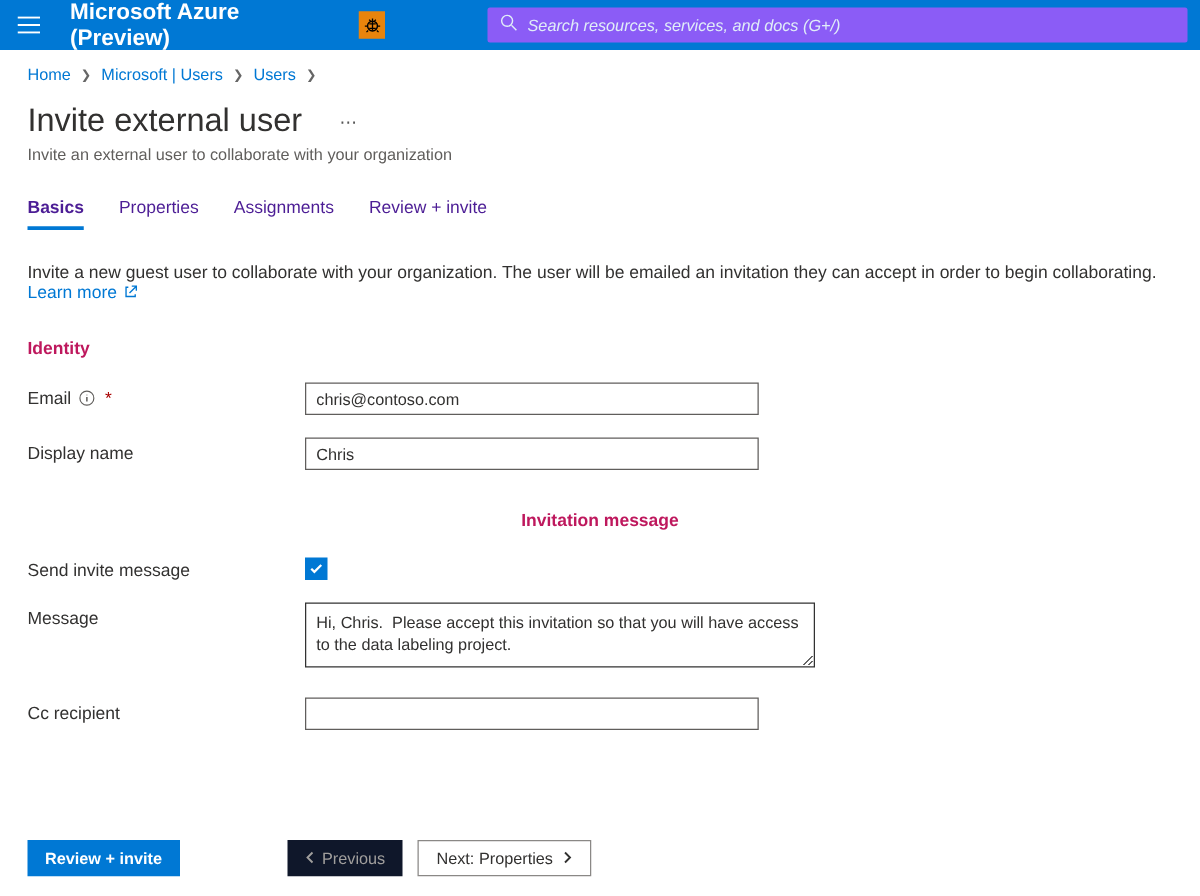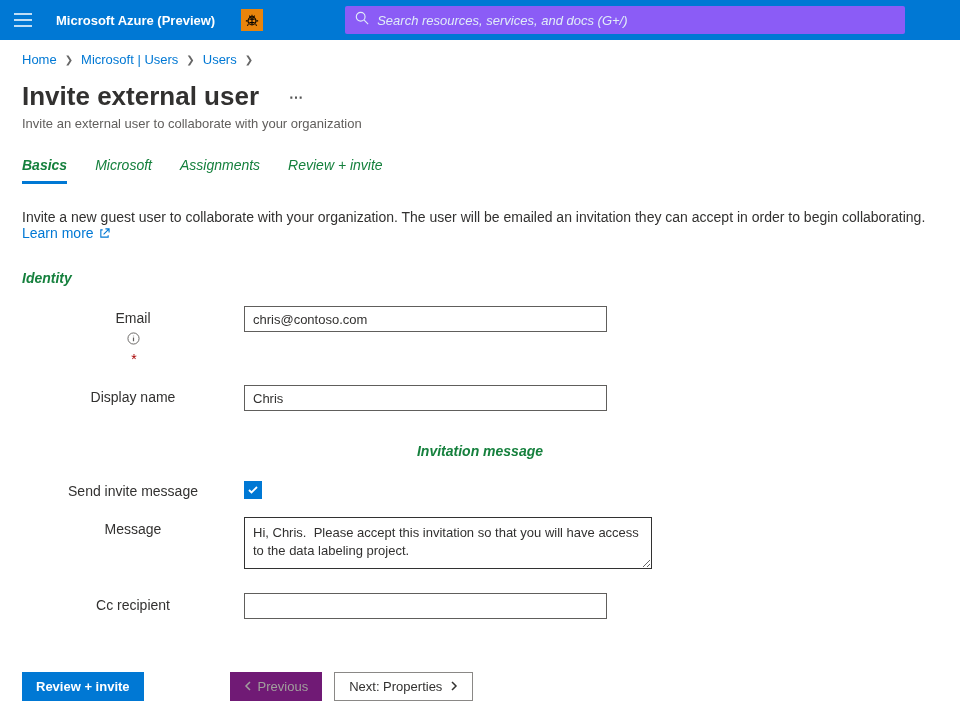--- a/index.html
+++ b/index.html
@@ -25,21 +25,21 @@
     }
     .hamburger {
       color: white;
       cursor: pointer;
       padding: 4px;
       display: flex;
       align-items: center;
     }
     .brand {
       color: white;
-      font-size: 13px;
+      font-size: 18px;
       font-weight: 600;
       margin-left: 8px;
     }
     .bug-box {
       width: 22px;
       height: 22px;
       background: #e8840c;
       display: flex;
       align-items: center;
       justify-content: center;
@@ -87,21 +87,21 @@
       color: #0078d4;
       text-decoration: none;
       cursor: pointer;
     }
     .breadcrumb .chev {
       color: #666;
       font-size: 10px;
     }
     .page-title {
       font-size: 26px;
-      font-weight: 700;
+      font-weight: 400;
       color: #323130;
       display: flex;
       align-items: center;
       gap: 30px;
     }
     .title-ellipsis {
       color: #555;
       font-size: 14px;
       cursor: pointer;
     }
@@ -112,25 +112,24 @@
       margin-bottom: 26px;
     }
     .tabs {
       display: flex;
       gap: 28px;
       border-bottom: 1px solid transparent;
       margin-bottom: 24px;
     }
     .tab {
       font-size: 14px;
-      color: #15803d;
+      color: #4c1d95;
       padding-bottom: 8px;
       cursor: pointer;
       border-bottom: 3px solid transparent;
-      font-style: italic;
     }
     .tab.active {
       font-weight: 600;
       border-bottom: 3px solid #0078d4;
     }
     .intro-text {
       font-size: 14px;
       color: #323130;
       margin-bottom: 28px;
     }
@@ -139,38 +138,36 @@
       text-decoration: none;
     }
     .link-icon {
       display: inline-block;
       margin-left: 2px;
       vertical-align: -1px;
     }
     .section-header {
       font-size: 14px;
       font-weight: 600;
-      color: #15803d;
+      color: #be185d;
       margin-bottom: 20px;
-      font-style: italic;
     }
     .form-row {
       display: flex;
       align-items: flex-start;
       margin-bottom: 18px;
     }
     .form-label {
       width: 222px;
       font-size: 14px;
       color: #323130;
       display: flex;
       align-items: center;
       gap: 6px;
       padding-top: 4px;
-      flex-direction: column;
     }
     .info-circle {
       display: inline-flex;
       align-items: center;
     }
     .required {
       color: #a80000;
       margin-left: 2px;
     }
     .form-input {
@@ -215,21 +212,21 @@
     .btn-primary {
       background: #0078d4;
       color: white;
       border: none;
       padding: 7px 14px;
       font-size: 13px;
       font-weight: 600;
       cursor: pointer;
     }
     .btn-secondary {
-      background: #701a75;
+      background: #0f172a;
       color: #a19f9d;
       border: none;
       padding: 7px 14px;
       font-size: 13px;
       cursor: default;
       display: flex;
       align-items: flex-start;
       gap: 6px;
       margin-left: 74px;
     }
@@ -287,21 +284,21 @@
   </div>
 
   <h1 class="page-title">
     <span>Invite external user</span>
     <span class="title-ellipsis">⋯</span>
   </h1>
   <div class="subtitle">Invite an external user to collaborate with your organization</div>
 
   <div class="tabs">
     <div class="tab active">Basics</div>
-    <div class="tab">Microsoft</div>
+    <div class="tab">Properties</div>
     <div class="tab">Assignments</div>
     <div class="tab">Review + invite</div>
   </div>
 
   <div class="intro-text">
     <span>Invite a new guest user to collaborate with your organization. The user will be emailed an invitation they can accept in order to begin collaborating. </span><a href="#"><span>Learn more</span> <span class="link-icon"><svg width="11" height="11" viewBox="0 0 12 12">
             <path d="M4 2H2v8h8V8M7 1h4v4M11 1L5 7" fill="none" stroke="#0078d4" stroke-width="1.2"></path>
           </svg></span></a>
   </div>
 

